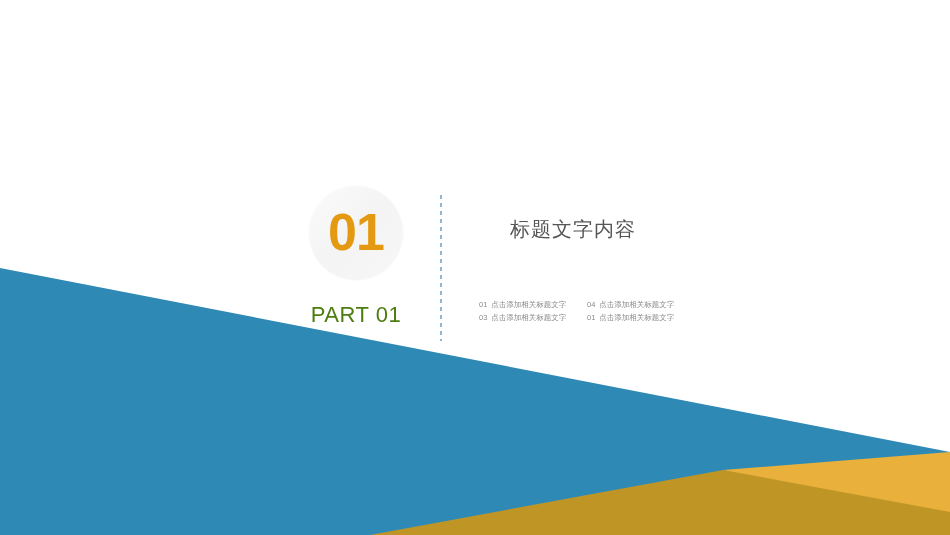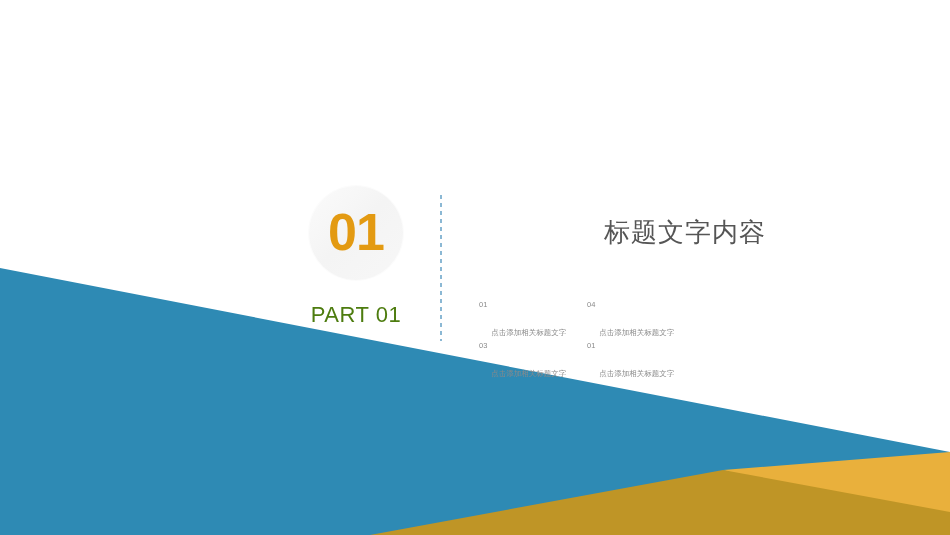--- a/index.html
+++ b/index.html
@@ -90,25 +90,24 @@
   #eyebrow {
     font-size: 21px;
     font-weight: bold;
     color: #2e7fa8;
     letter-spacing: 1px;
     line-height: 1.2;
   }
   #headline {
     margin-top: 17px;
     margin-left: 44px;
-    font-size: 26px;
+    font-size: 20px;
     color: #555555;
     letter-spacing: 1px;
     line-height: 1.2;
-    text-align: right;
   }
 
   
   #bullet-grid {
     position: absolute;
     left: 479px;
     top: 300px;
     width: 232px;
     z-index: 3;
     display: grid;
@@ -124,21 +123,20 @@
     color: #8a8a8a;
   }
   .bullet-item .bnum {
     flex: 0 0 auto;
     margin-right: 4px;
     color: #8a8a8a;
   }
   .bullet-item .btext {
     flex: 1 1 auto;
     color: #8a8a8a;
-    margin-top: 28px;
   }
 </style>
 </head>
 <body>
 
 <div id="slide">
 
   <svg id="bg-shapes" viewBox="0 0 950 535" preserveAspectRatio="none">
     <polygon id="shape-blue" points="0,268 950,452 950,535 0,535" fill="#2e8ab4"></polygon>
     <polygon id="shape-gold-light" points="950,452 950,535 723,470" fill="#e9b03c"></polygon>

